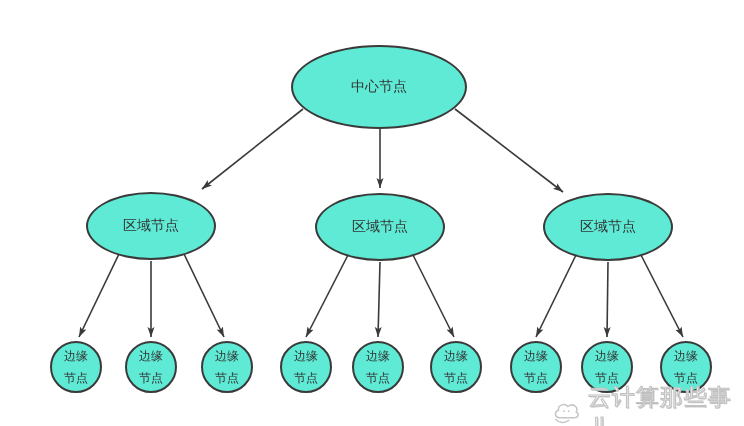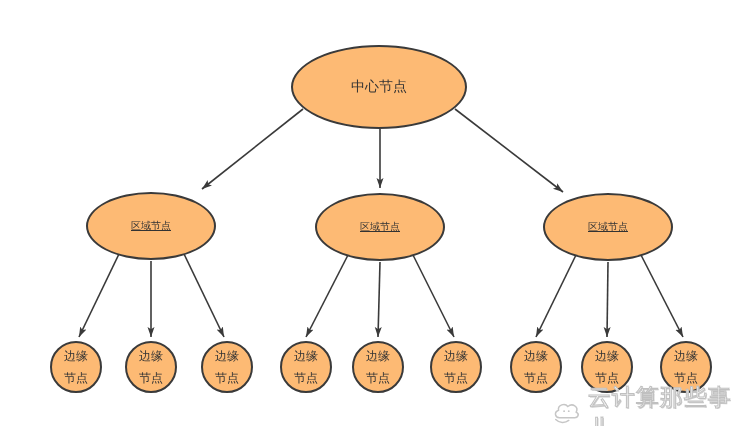--- a/index.html
+++ b/index.html
@@ -9,28 +9,28 @@
     background:#ffffff;
     overflow:hidden;
     font-family:"Liberation Sans","DejaVu Sans",sans-serif;
     color:#333333;
   }
   .arrow-layer{position:absolute;left:0;top:0;width:744px;height:426px;}
   .node{
     position:absolute;
     display:flex;align-items:center;justify-content:center;
     text-align:center;
-    background:#fdba74;
+    background:#5eead4;
     border:2px solid #3a3a3a;
     box-sizing:border-box;
     color:#333333;
   }
   .ellipse{border-radius:50%;}
   .root-node{left:291px;top:45px;width:176px;height:84px;font-size:14px;}
-  .region-node{width:130px;height:68px;font-size:10px;text-decoration:underline;}
+  .region-node{width:130px;height:68px;font-size:14px;}
   .region-1{left:86px;top:192px;}
   .region-2{left:315px;top:193px;}
   .region-3{left:543px;top:193px;}
   .leaf-node{
     width:52px;height:52px;border-radius:50%;
     font-size:12px;line-height:22px;white-space:pre-line;
   }
   .watermark{
     position:absolute;left:552px;top:382px;
     display:flex;align-items:center;

